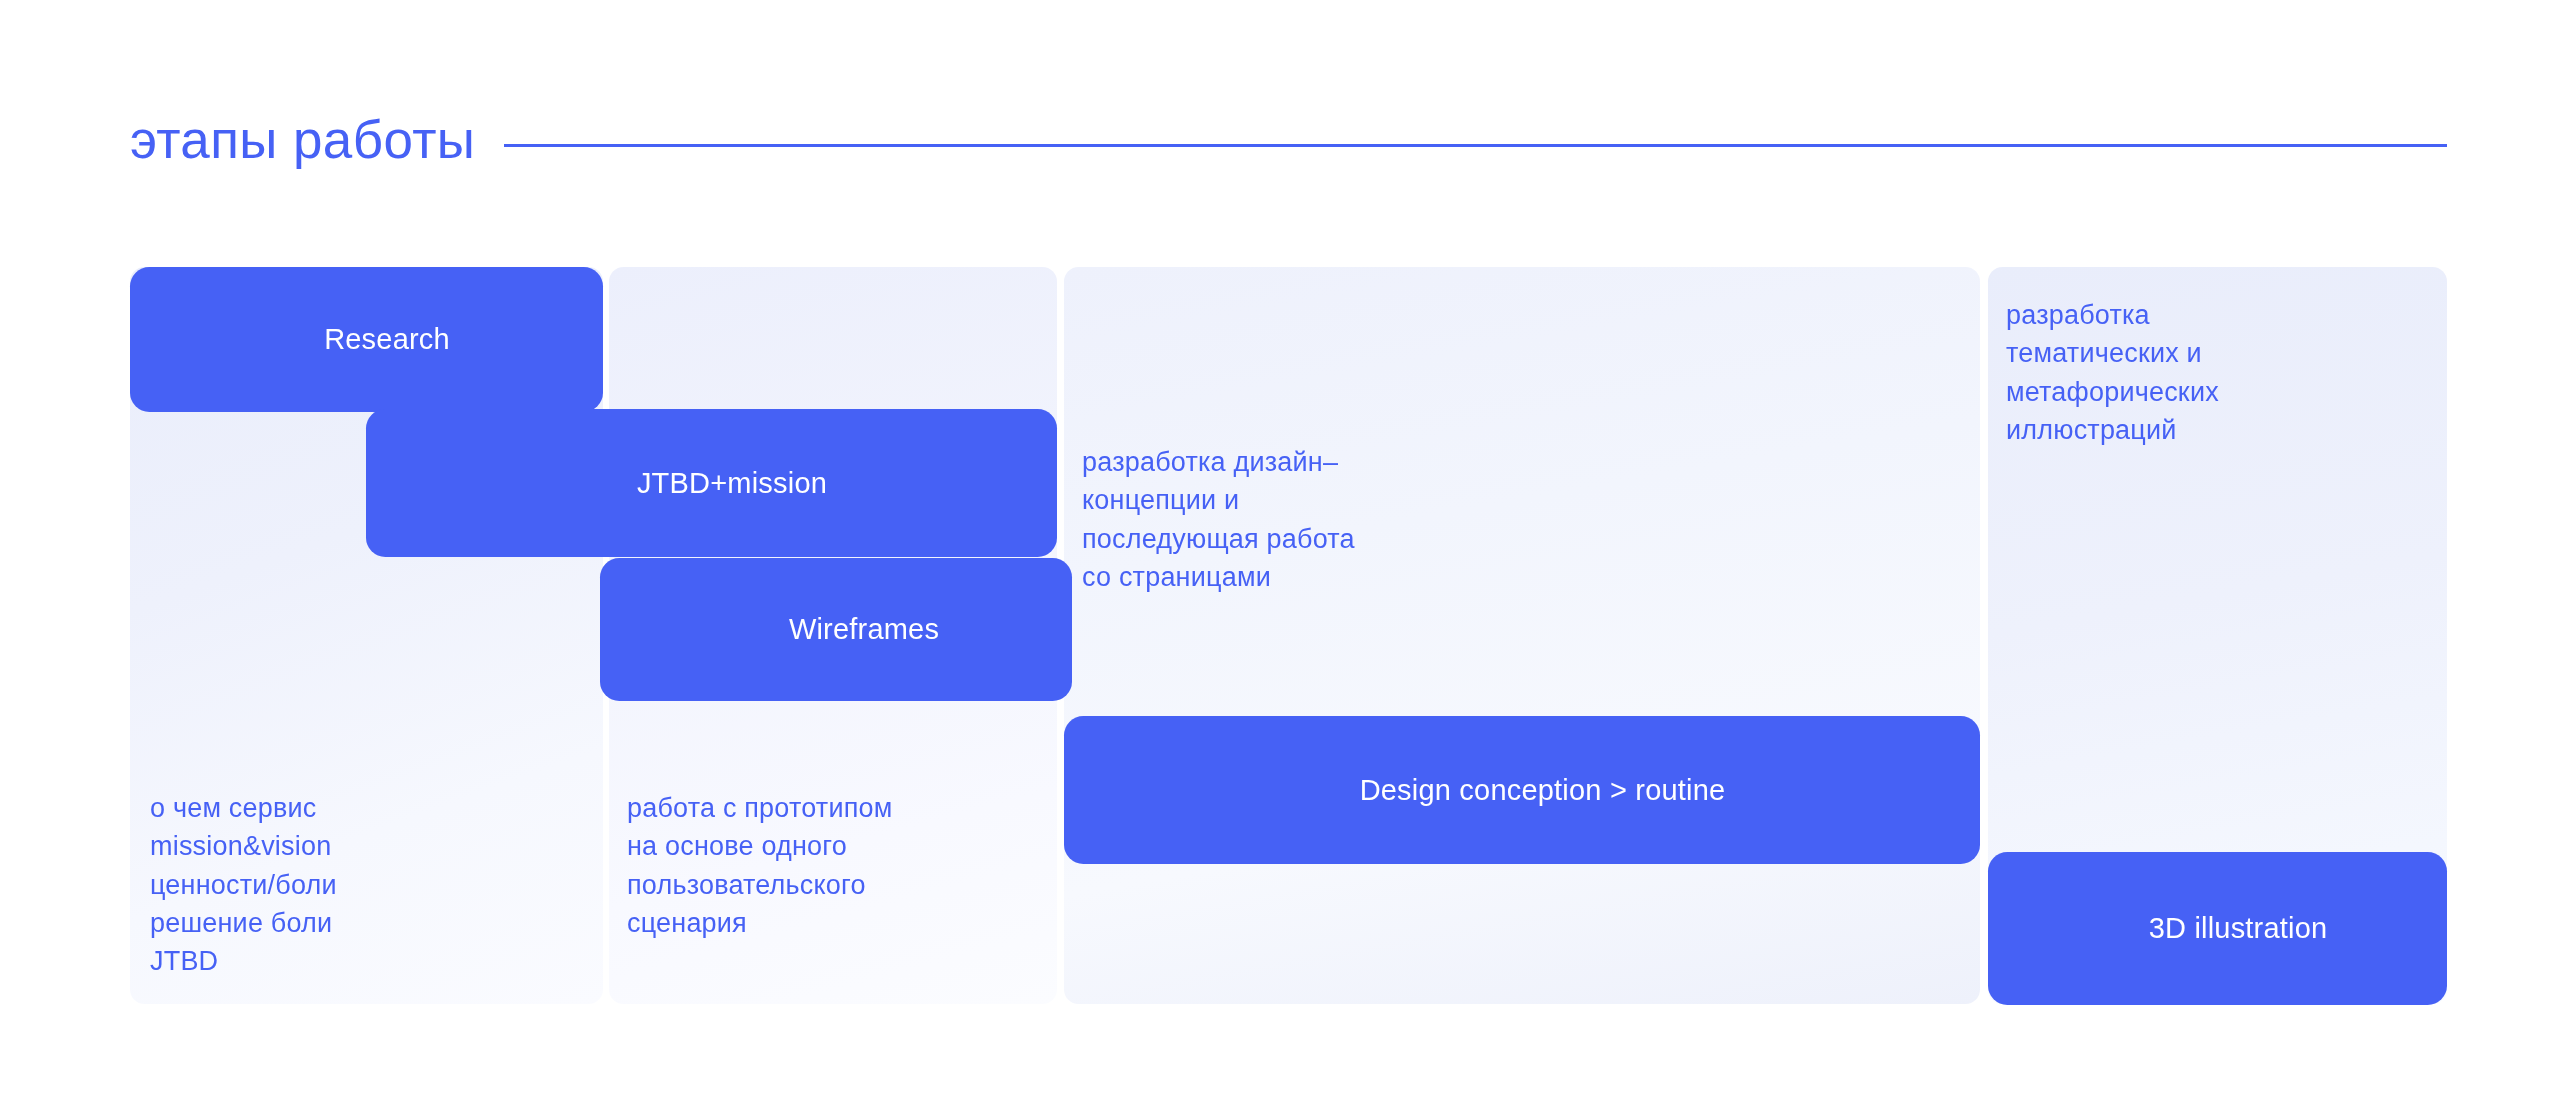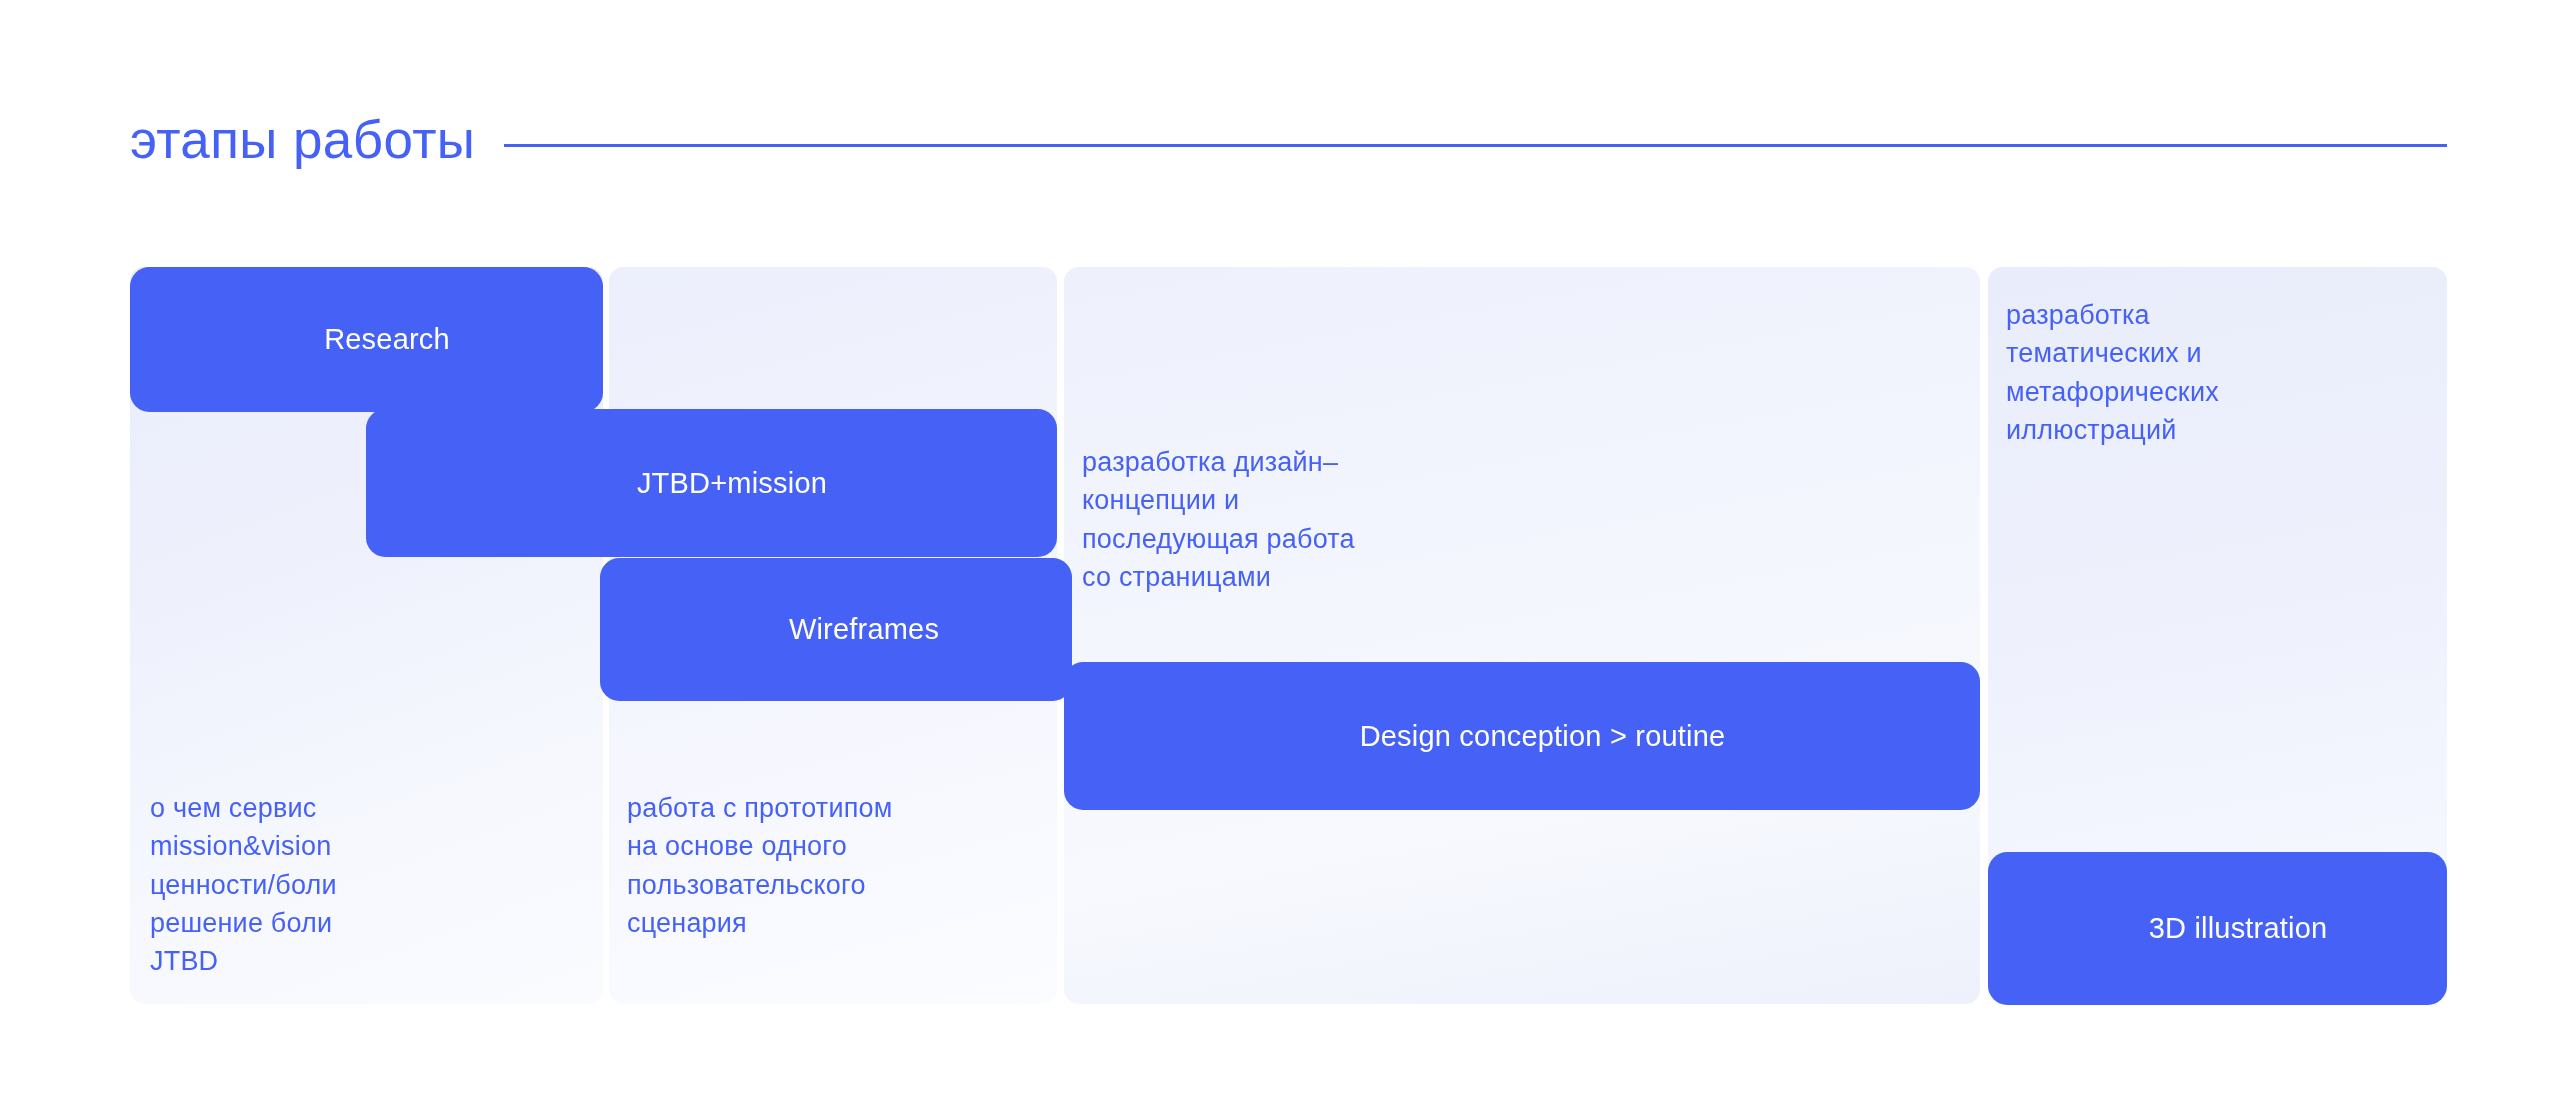--- a/index.html
+++ b/index.html
@@ -93,21 +93,21 @@
     justify-content: center;
     color: #ffffff;
     font-size: 29px;
     letter-spacing: 0.2px;
   }
   .card-label { pointer-events: none; margin-left: 41px; }
 
   .card.research   { left: 130px;  top: 267px;  width: 473px;  height: 145px; }
   .card.jtbd       { left: 366px;  top: 409px;  width: 691px;  height: 148px; }
   .card.wireframes { left: 600px;  top: 558px;  width: 457px;  height: 143px; padding-left: 15px; }
-  .card.conception { left: 1064px; top: 662px;  width: 916px; height: 148px; text-align: right; }
+  .card.conception { left: 1064px; top: 716px;  width: 916px; height: 148px; text-align: right; }
   .card.illustration { left: 1988px; top: 852px; width: 459px; height: 153px; }
 </style>
 </head>
 <body>
 
 <div class="slide">
 
   <div class="header">
     <div class="page-title">этапы работы</div>
     <div class="title-rule"></div>

